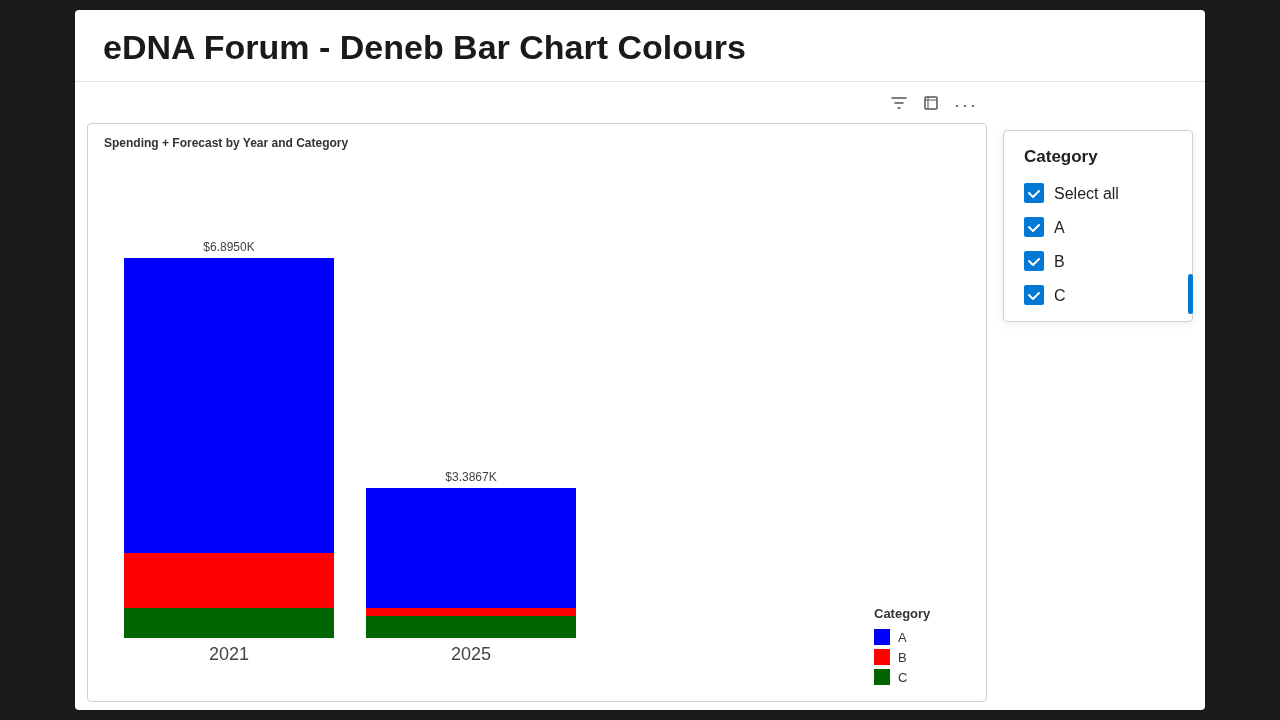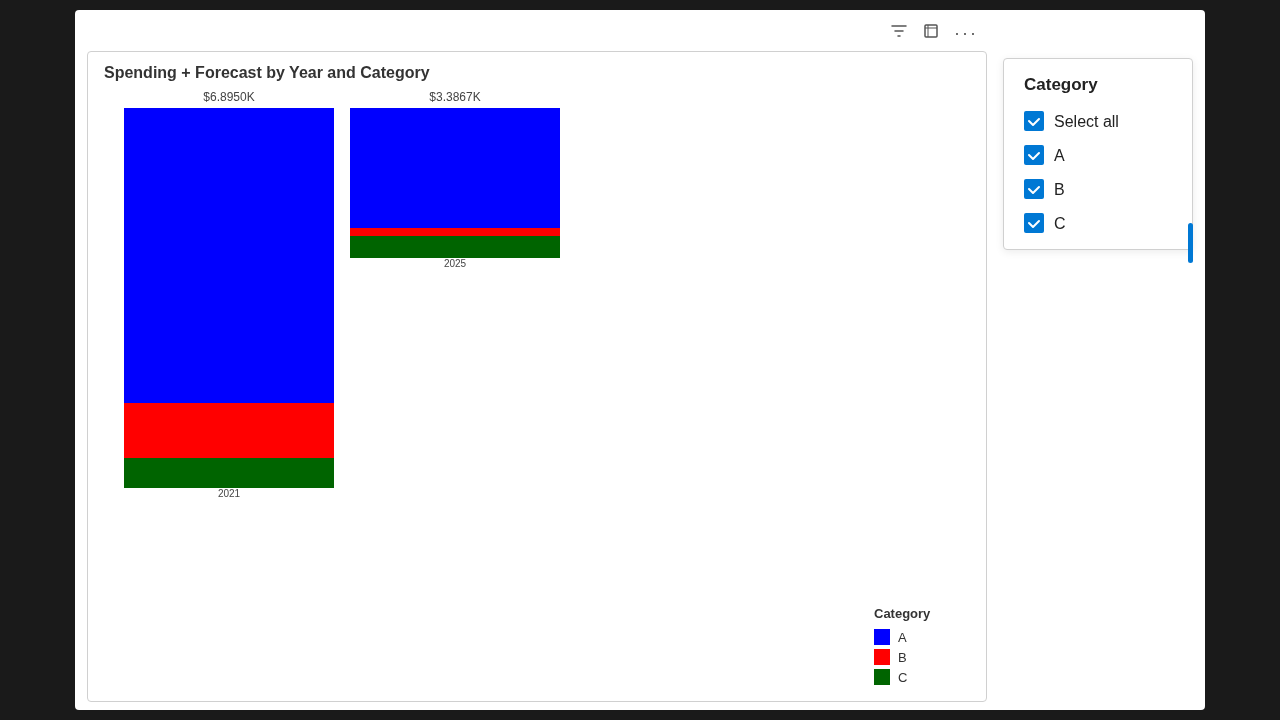--- a/index.html
+++ b/index.html
@@ -49,21 +49,21 @@
     .toolbar-btn {
       background: none;
       border: none;
       cursor: pointer;
       color: #555;
       font-size: 17px;
       padding: 4px 5px;
       border-radius: 3px;
     }
     .chart-title {
-      font-size: 16px;
+      font-size: 12px;
       font-weight: 600;
       color: #333;
       margin-bottom: 8px;
     }
     .chart-body {
       flex: 1;
       display: flex;
       flex-direction: row;
       align-items: flex-end;
       position: relative;
@@ -72,22 +72,22 @@
       flex: 1;
       display: flex;
       flex-direction: column;
       height: 100%;
       position: relative;
     }
     .bars-row {
       flex: 1;
       display: flex;
       flex-direction: row;
-      align-items: flex-start;
-      gap: 0;
+      align-items: flex-end;
+      gap: 16px;
       padding-left: 20px;
       padding-bottom: 24px;
     }
     .bar-group {
       display: flex;
       flex-direction: column;
       align-items: center;
       margin-right: 16px;
     }
     .bar-label-top {
@@ -98,22 +98,23 @@
     }
     .bar-stack {
       display: flex;
       flex-direction: column-reverse;
       width: 210px;
     }
     .bar-segment {
       width: 100%;
     }
     .bar-label-bottom {
-      font-size: 10px;
+      font-size: 18px;
       color: #444;
+      margin-top: 6px;
     }
     .legend-area {
       display: flex;
       flex-direction: column;
       padding: 20px 24px 0 24px;
       min-width: 120px;
     }
     .legend-title {
       font-size: 13px;
       font-weight: 600;
@@ -193,20 +194,23 @@
       justify-content: flex-end;
       padding-right: 4px;
       margin-bottom: 2px;
       gap: 4px;
     }
   </style>
 </head>
 <body>
 
 <div class="page-wrapper">
+  <div class="page-title-bar">
+    <span class="page-title">eDNA Forum - Deneb Bar Chart Colours</span>
+  </div>
 
   <div class="content-area">
 
     <div class="chart-panel-wrapper">
       <div class="toolbar-row">
         <button class="toolbar-btn" title="Filter">
           <svg width="18" height="18" viewBox="0 0 18 18" fill="none">
             <path d="M2 4h14M5 9h8M8 14h2" stroke="#555" stroke-width="1.5" stroke-linecap="round"></path>
           </svg>
         </button>

